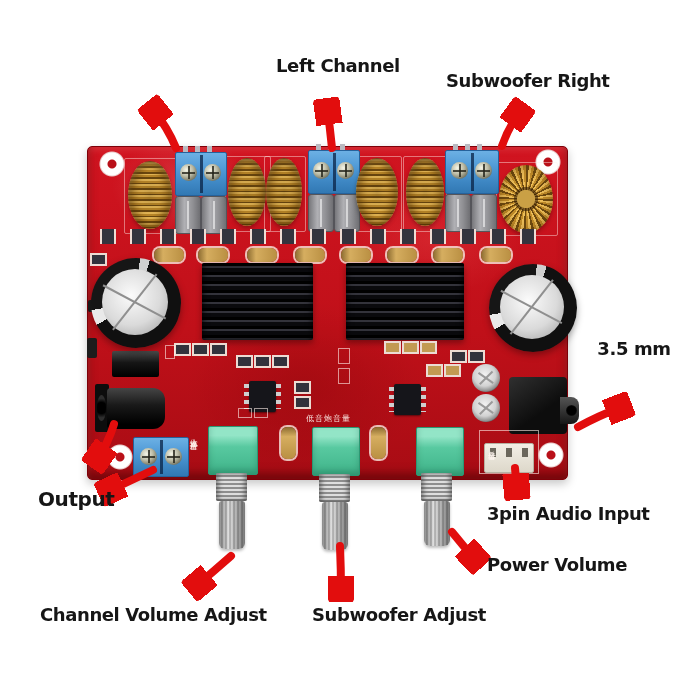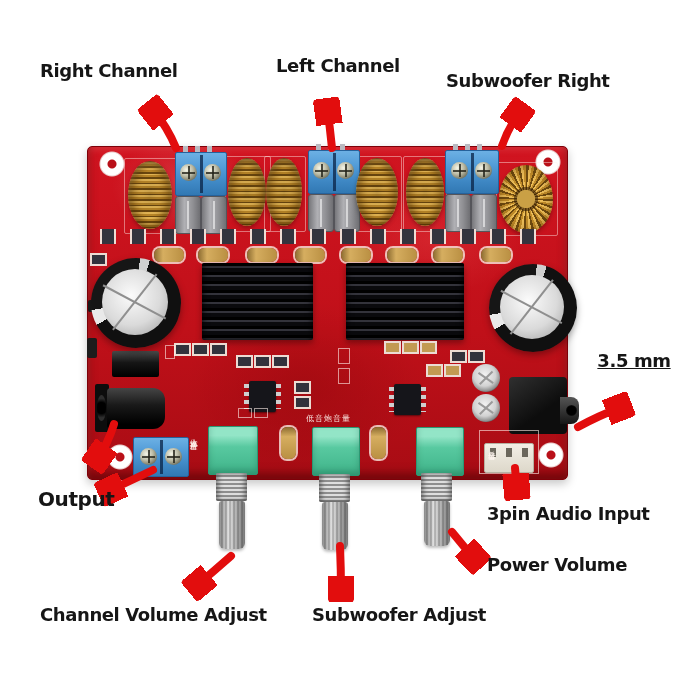--- a/index.html
+++ b/index.html
@@ -261,24 +261,23 @@
     <path d="M502,146 Q508,128 521,110" marker-end="url(#ah)"></path>
     <path d="M578,427 Q598,416 624,406" marker-end="url(#ah)"></path>
     <path d="M114,424 Q108,444 96,461" marker-end="url(#ah)"></path>
     <path d="M153,470 Q130,481 106,492" marker-end="url(#ah)"></path>
     <path d="M515,468 Q516,479 517,492" marker-end="url(#ah)"></path>
     <path d="M452,532 Q463,546 477,561" marker-end="url(#ah)"></path>
     <path d="M231,556 Q214,571 195,587" marker-end="url(#ah)"></path>
     <path d="M340,546 Q341,569 341,594" marker-end="url(#ah)"></path>
   </svg>
 
-  <div class="lbl" style="left:40px;top:60px;">Right Channel</div>
   <div class="lbl" style="left:276px;top:55px;">Left Channel</div>
   <div class="lbl" style="left:446px;top:70px;">Subwoofer Right</div>
-  <div class="lbl two" style="left:578px;top:347px;width:112px;text-decoration:underline;">
+  <div class="lbl two" style="left:578px;top:335px;width:112px;">
     <span>3.5 mm</span><br>
   </div>
   <div class="lbl" style="left:38px;top:487px;font-size:20px;">Output</div>
   <div class="lbl" style="left:487px;top:503px;">3pin Audio Input</div>
   <div class="lbl" style="left:487px;top:554px;">Power Volume</div>
   <div class="lbl" style="left:312px;top:604px;">Subwoofer Adjust</div>
   <div class="lbl" style="left:40px;top:604px;">Channel Volume Adjust</div>
 </div>
 
 </body></html>

